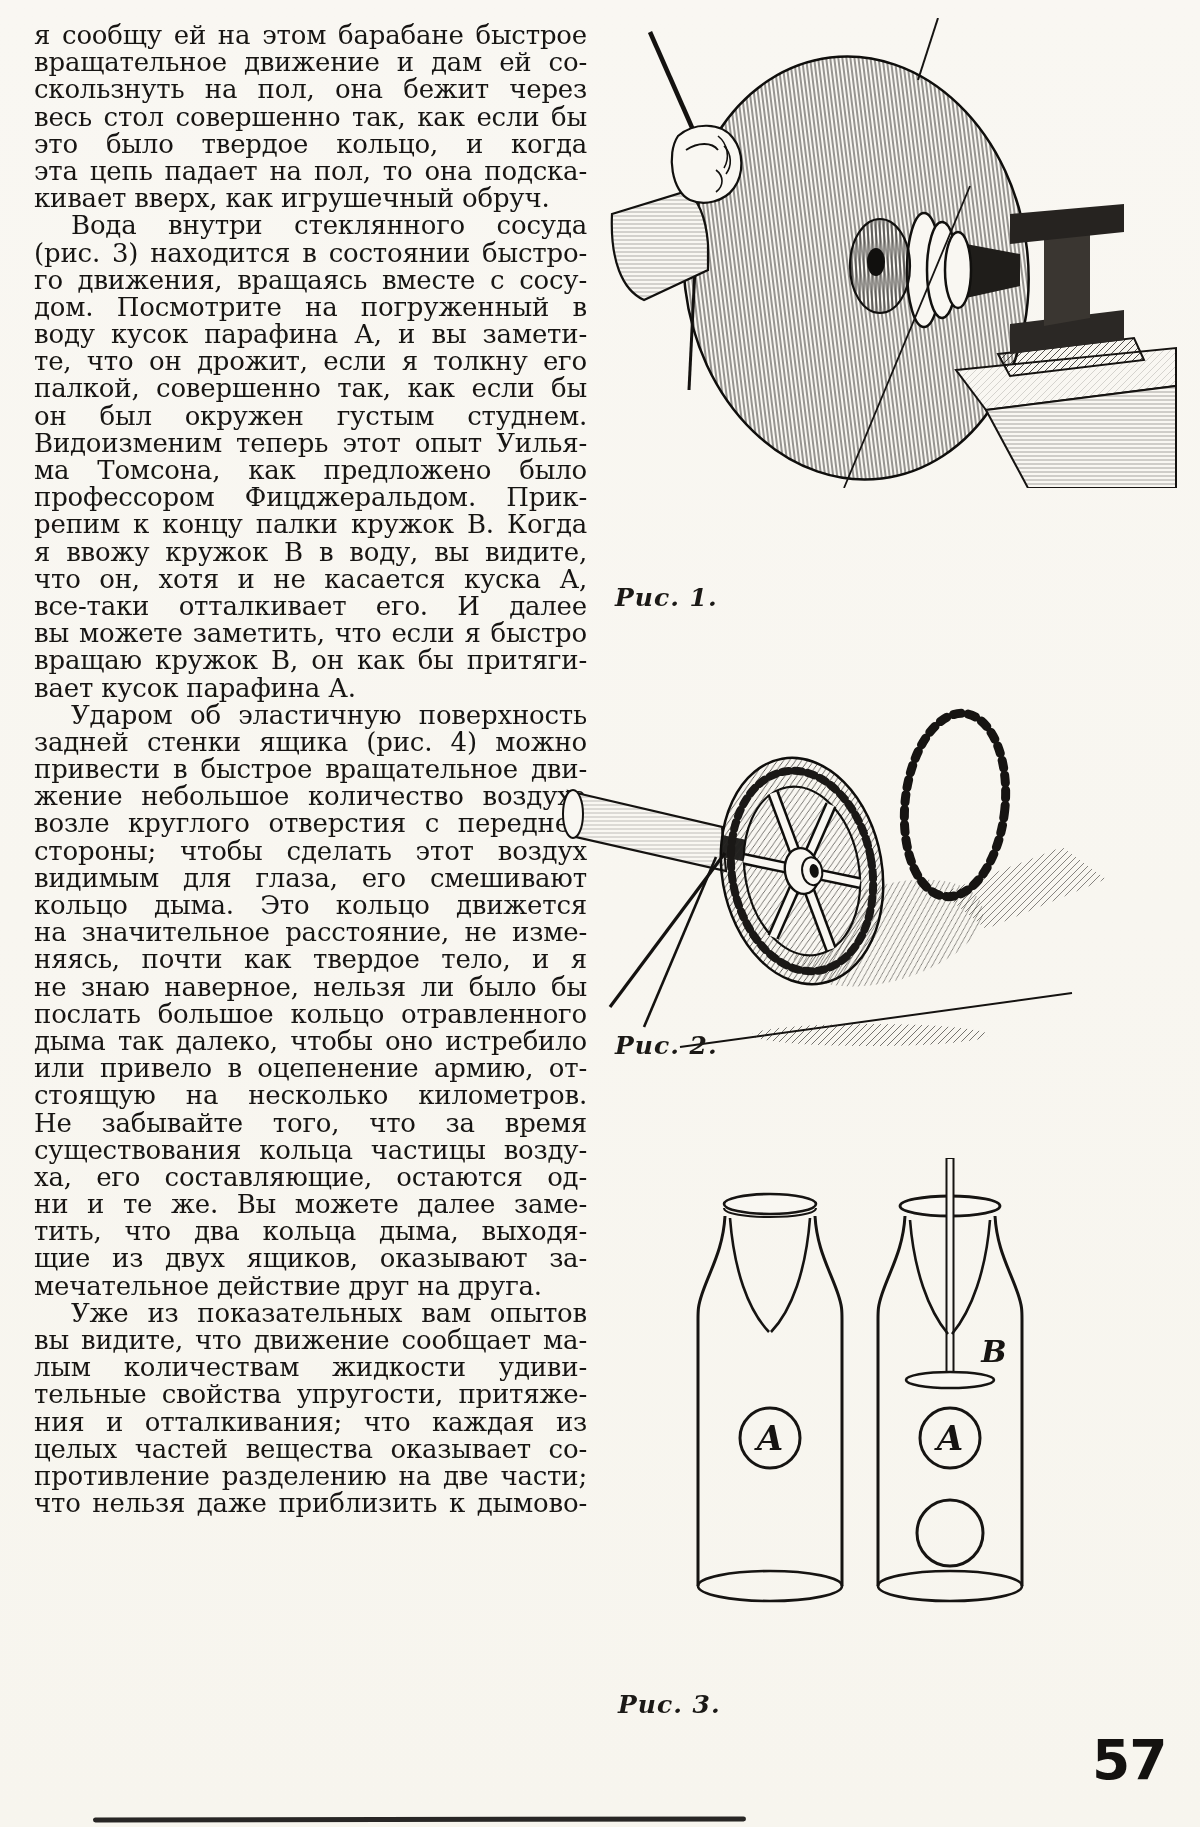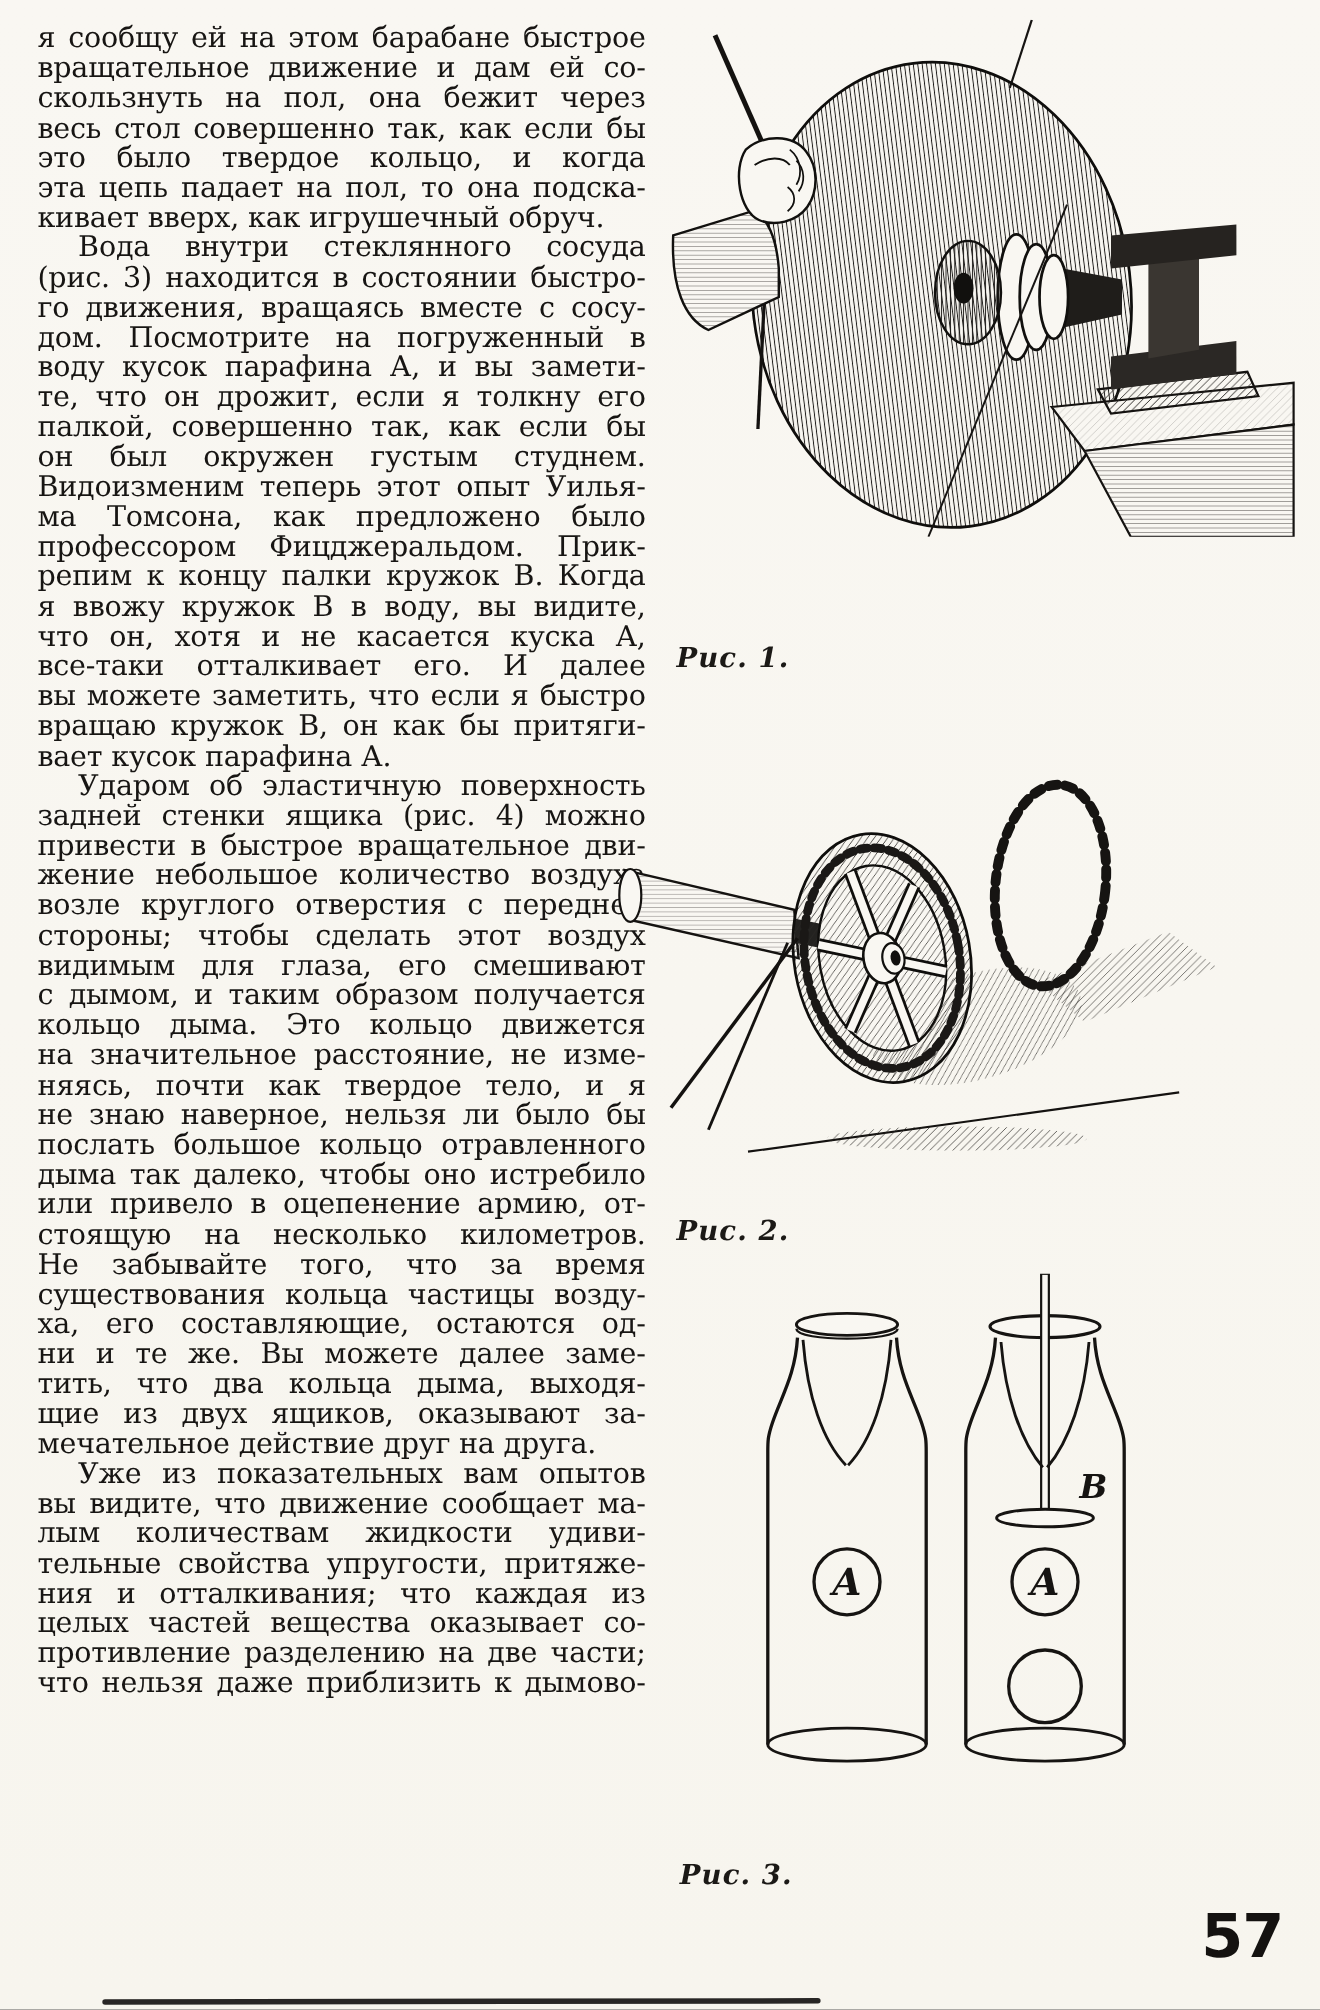--- a/index.html
+++ b/index.html
@@ -36,21 +36,21 @@
   .fig1{left:558px;top:18px;}
   .fig2{left:540px;top:595px;}
   .fig3{left:590px;top:1158px;}
   .caption{
     position:absolute;
     font-style:italic;font-size:25px;font-weight:700;
     letter-spacing:1px;color:#1b1916;
     font-family:"DejaVu Serif","Liberation Serif",serif;
   }
   .cap1{left:615px;top:583px;}
-  .cap2{left:615px;top:1104px;text-align:center;}
+  .cap2{left:615px;top:1031px;text-align:center;}
   .cap3{left:618px;top:1690px;text-align:right;}
   .page-number{
     position:absolute;left:1092px;top:1728px;
     font-family:"DejaVu Sans","Liberation Sans",sans-serif;
     font-weight:700;font-size:55px;color:#141210;
     letter-spacing:-1px;
   }
   .scan-artifact{
     position:absolute;left:93px;top:1817px;width:653px;height:5px;
     background:#11100e;border-radius:3px;opacity:.9;
@@ -94,21 +94,20 @@
         <div class="line line-end">вает кусок парафина А.</div>
       </div>
       <div class="para indent">
         <div class="line">Ударом об эластичную поверхность</div>
         <div class="line">задней стенки ящика (рис. 4) можно</div>
         <div class="line">привести в быстрое вращательное дви-</div>
         <div class="line">жение небольшое количество воздуха</div>
         <div class="line">возле круглого отверстия с передней</div>
         <div class="line">стороны; чтобы сделать этот воздух</div>
         <div class="line">видимым для глаза, его смешивают</div>
-        <div class="line">с дымом, и таким образом получается</div>
         <div class="line">кольцо дыма. Это кольцо движется</div>
         <div class="line">на значительное расстояние, не изме-</div>
         <div class="line">няясь, почти как твердое тело, и я</div>
         <div class="line">не знаю  наверное, нельзя ли было бы</div>
         <div class="line">послать большое кольцо отравленного</div>
         <div class="line">дыма так далеко, чтобы оно истребило</div>
         <div class="line">или привело в оцепенение армию, от-</div>
         <div class="line">стоящую на несколько километров.</div>
         <div class="line">Не забывайте того, что за время</div>
         <div class="line">существования кольца частицы возду-</div>

